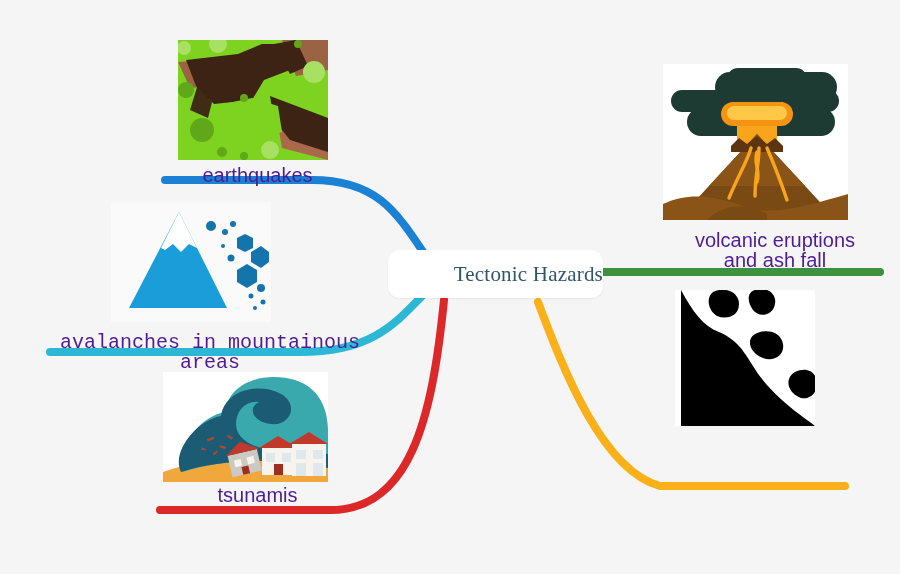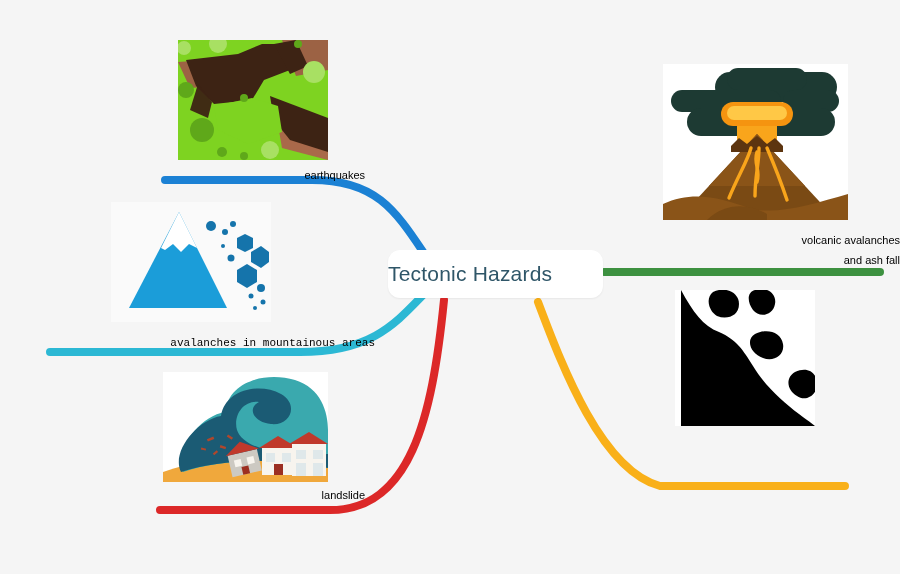--- a/index.html
+++ b/index.html
@@ -13,37 +13,38 @@
   #canvas{position:absolute;left:0;top:0;width:900px;height:574px;}
   .wire{position:absolute;left:0;top:0;width:900px;height:574px;pointer-events:none;}
 
   
   .center-node{
     position:absolute;
     left:388px;top:250px;
     width:215px;height:48px;
     background:#ffffff;
     border-radius:12px;
-    display:flex;align-items:center;justify-content:flex-start;
+    display:flex;align-items:center;justify-content:flex-end;
     box-shadow:0 1px 2px rgba(0,0,0,0.06);
     z-index:6;
+    font-family:Liberation Serif, serif;
   }
   .center-node .label{
     font-size:21px;
     color:#2f5668;
     letter-spacing:0.2px;
     white-space:nowrap;
   }
 
   
   .branch-label{
     position:absolute;
-    font-size:11px;
-    color:#000000;
-    text-align:right;
+    font-size:20px;
+    color:#4c1d95;
+    text-align:center;
     line-height:20px;
     white-space:pre-line;
     z-index:5;
   }
 
   
   .img-card{
     position:absolute;
     background:#ffffff;
     overflow:hidden;
@@ -174,21 +175,21 @@
       <g>
         <rect x="129" y="72" width="34" height="32" fill="#f7f4ee"></rect>
         <polygon points="126,72 165,72 146,60" fill="#c0392b"></polygon>
         <rect x="133" y="78" width="10" height="9" fill="#dfe8ea"></rect>
         <rect x="150" y="78" width="10" height="9" fill="#dfe8ea"></rect>
         <rect x="133" y="91" width="10" height="13" fill="#dfe8ea"></rect>
         <rect x="150" y="91" width="10" height="13" fill="#dfe8ea"></rect>
       </g>
     </svg>
   </div>
-  <div class="branch-label" id="label-tsunami">landslide</div>
+  <div class="branch-label" id="label-tsunami">tsunamis</div>
 
   <div class="img-card" id="card-volcano">
     <svg width="185" height="156" viewBox="0 0 185 156" xmlns="http://www.w3.org/2000/svg">
       <rect x="0" y="0" width="185" height="156" fill="#ffffff"></rect>
 
       <g fill="#1d3a33">
         <rect x="52" y="8" width="122" height="30" rx="15"></rect>
         <rect x="8" y="26" width="110" height="22" rx="11"></rect>
         <rect x="120" y="26" width="56" height="22" rx="11"></rect>
         <rect x="24" y="44" width="148" height="28" rx="14"></rect>
@@ -208,21 +209,21 @@
         <path d="M88,84 C84,98 76,110 66,134"></path>
         <path d="M96,84 C96,100 92,112 92,132"></path>
         <path d="M104,84 C110,98 116,112 124,136"></path>
         <path d="M94,88 C90,100 98,106 94,118"></path>
       </g>
 
       <path d="M0,156 L0,140 C30,126 58,134 86,144 C112,152 150,140 185,130 L185,156 Z" fill="#8a5418"></path>
       <path d="M44,156 C60,140 84,138 104,150 L104,156 Z" fill="#7a4a14"></path>
     </svg>
   </div>
-  <div class="branch-label" id="label-volcano">volcanic avalanches
+  <div class="branch-label" id="label-volcano">volcanic eruptions
 and ash fall</div>
 
   <div class="img-card" id="card-landslide">
     <svg width="140" height="136" viewBox="0 0 140 136" xmlns="http://www.w3.org/2000/svg">
       <rect x="0" y="0" width="140" height="136" fill="#ffffff"></rect>
       <path d="M6,0 C18,22 28,36 44,42 C62,50 68,60 78,76 C90,96 108,112 124,124 C132,130 138,134 140,136 L6,136 Z" fill="#000000"></path>
       <g fill="#000000">
         <path d="M38,2 C50,-4 64,2 64,14 C64,26 52,30 42,26 C34,22 30,8 38,2 Z"></path>
         <path d="M80,0 C92,-4 102,4 100,14 C98,26 84,28 78,20 C72,12 72,2 80,0 Z"></path>
         <path d="M80,44 C92,38 106,42 108,54 C110,66 98,72 88,68 C76,64 70,50 80,44 Z"></path>

